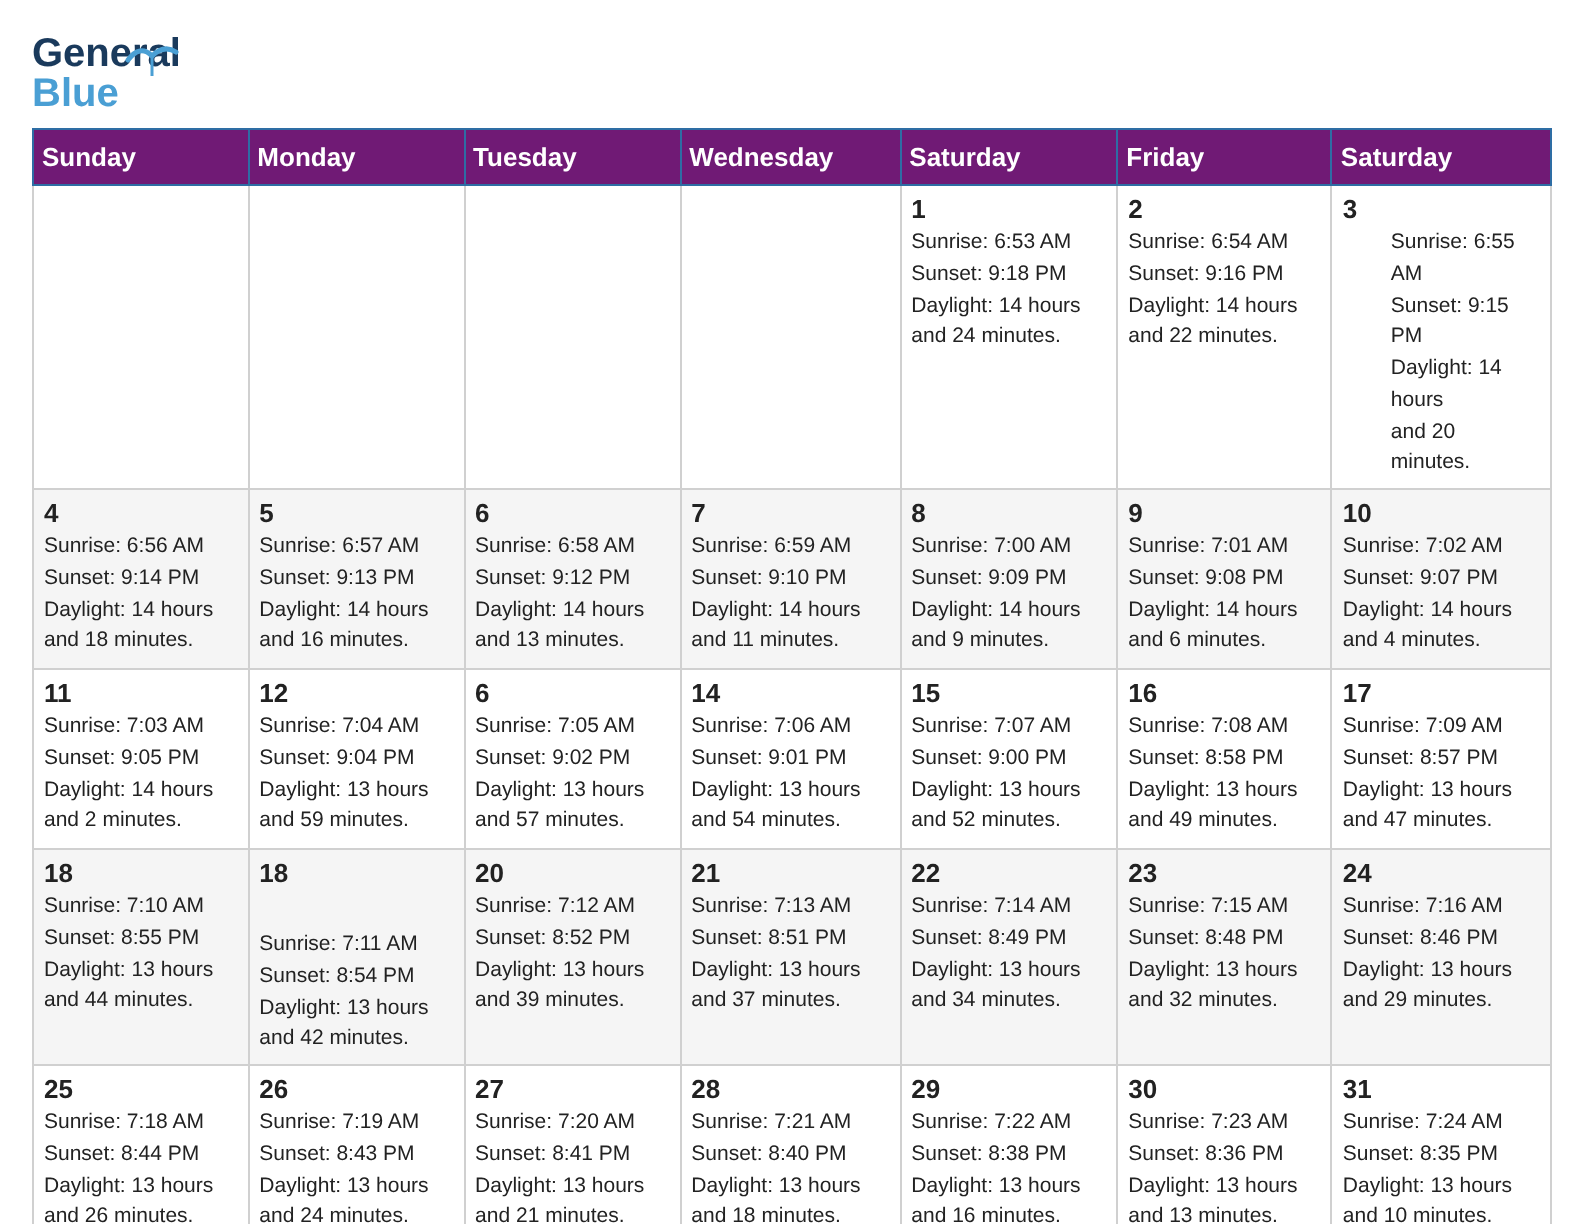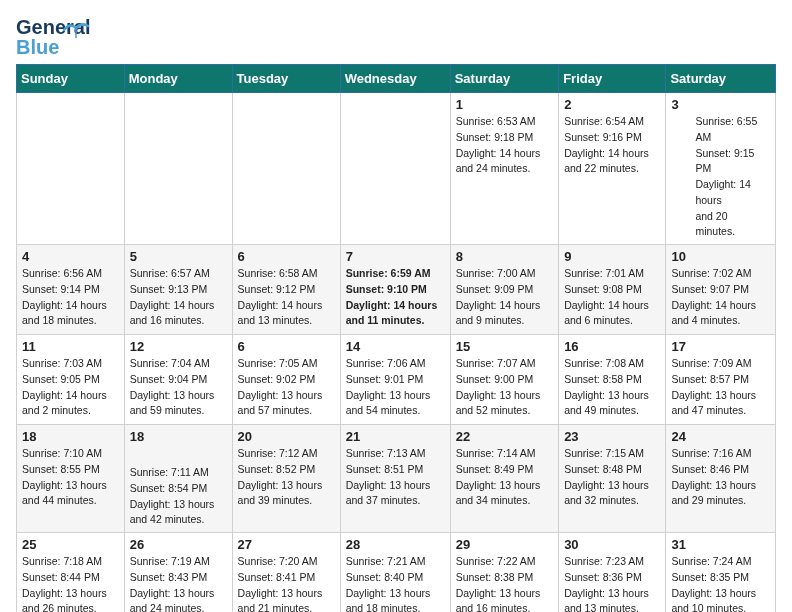--- a/index.html
+++ b/index.html
@@ -34,21 +34,21 @@
       font-size: 15px;
       color: #333;
       font-weight: normal;
     }
     table {
       width: 100%;
       border-collapse: collapse;
       font-size: 11px;
     }
     thead tr {
-      background: #0f766e;
+      background: #701a75;
       color: #fff;
     }
     thead th {
       padding: 6px 4px;
       font-size: 13px;
       font-weight: bold;
       border: 1px solid #2e6da4;
       text-align: left;
     }
     tbody tr {
@@ -160,21 +160,21 @@
         </td>
         <td>
           <span class="day-num">6</span>
           <div class="day-info" style="white-space: pre-line;">Sunrise: 6:58 AM
 Sunset: 9:12 PM
 Daylight: 14 hours
 and 13 minutes.</div>
         </td>
         <td>
           <span class="day-num">7</span>
-          <div class="day-info" style="white-space: pre-line; font-weight: bold;">Sunrise: 6:59 AM
+          <div class="day-info" style="white-space: pre-line;">Sunrise: 6:59 AM
 Sunset: 9:10 PM
 Daylight: 14 hours
 and 11 minutes.</div>
         </td>
         <td>
           <span class="day-num">8</span>
           <div class="day-info" style="white-space: pre-line;">Sunrise: 7:00 AM
 Sunset: 9:09 PM
 Daylight: 14 hours
 and 9 minutes.</div>

